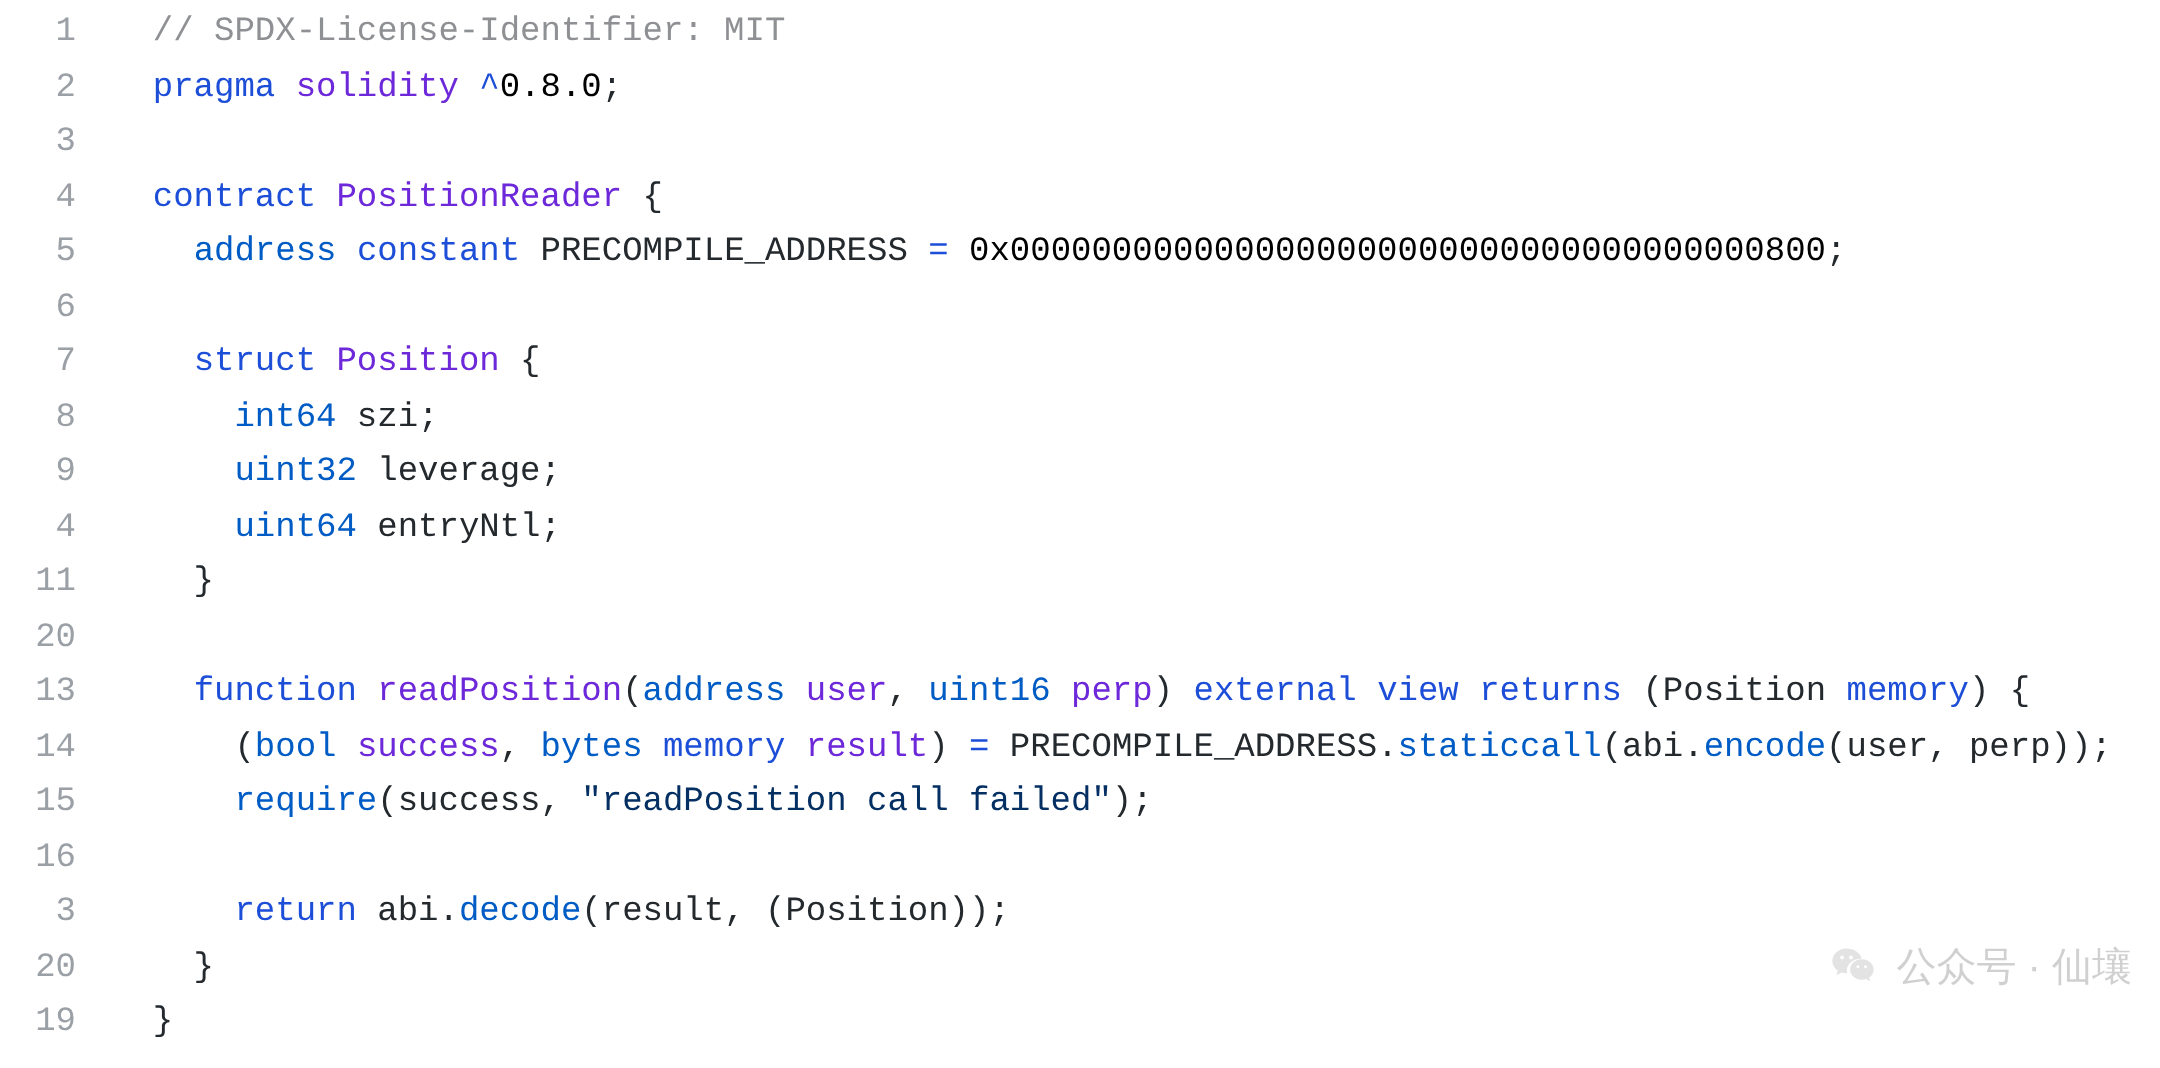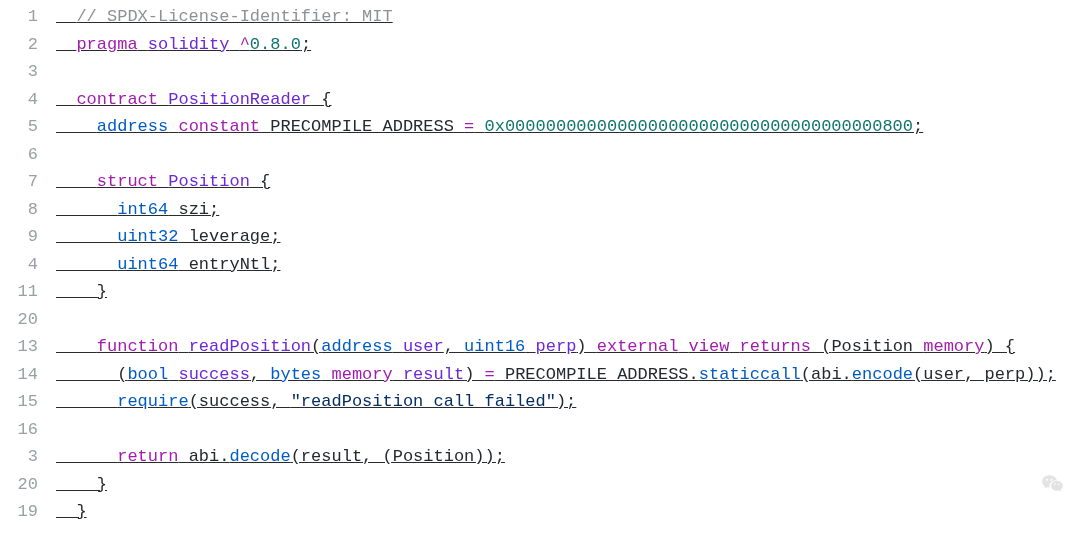--- a/index.html
+++ b/index.html
@@ -32,28 +32,27 @@
     height: 27.5px;
   }
   .code {
     padding-top: 3px;
     white-space: pre;
     color: #292b2e;
     flex: 1;
   }
   .code .line {
     height: 27.5px;
-    text-decoration: underline;
   }
   
   .c-comment { color: #8e9093; }    
-  .c-kw      { color: #a21caf; }    
+  .c-kw      { color: #1d4ed8; }    
   .c-blue    { color: #005cc5; margin-top: 48px; }    
   .c-purple  { color: #6d28d9; }    
-  .c-num     { color: #0f766e; }    
+  .c-num     { color: #000000; }    
   .c-str     { color: #032f62; }    
   .c-default { color: #24292e; }    
   .watermark {
     position: absolute;
     right: 14px;
     bottom: 36px;
     color: rgba(120,120,120,0.35);
     font-family: -apple-system, BlinkMacSystemFont, "PingFang SC", "Hiragino Sans GB", "Microsoft YaHei", sans-serif;
     font-size: 20px;
     display: flex;
@@ -92,13 +91,14 @@
       <div>20</div>
       <div>19</div>
     </div>
   <div class="code" id="code"><div class="line"><span>  </span><span class="c-comment">// SPDX-License-Identifier: MIT</span></div><div class="line"><span>  </span><span class="c-kw">pragma</span><span> </span><span class="c-purple">solidity</span><span> </span><span class="c-kw">^</span><span class="c-num">0.8.0</span><span class="c-default">;</span></div><div class="line"><span></span></div><div class="line"><span>  </span><span class="c-kw">contract</span><span> </span><span class="c-purple">PositionReader</span><span class="c-default"> {</span></div><div class="line"><span>    </span><span class="c-blue">address</span><span> </span><span class="c-kw">constant</span><span> </span><span class="c-default">PRECOMPILE_ADDRESS</span><span> </span><span class="c-kw">=</span><span> </span><span class="c-num">0x0000000000000000000000000000000000000800</span><span class="c-default">;</span></div><div class="line"><span></span></div><div class="line"><span>    </span><span class="c-kw">struct</span><span> </span><span class="c-purple">Position</span><span class="c-default"> {</span></div><div class="line"><span>      </span><span class="c-blue">int64</span><span class="c-default"> szi;</span></div><div class="line"><span>      </span><span class="c-blue">uint32</span><span class="c-default"> leverage;</span></div><div class="line"><span>      </span><span class="c-blue">uint64</span><span class="c-default"> entryNtl;</span></div><div class="line"><span class="c-default">    }</span></div><div class="line"><span></span></div><div class="line"><span>    </span><span class="c-kw">function</span><span> </span><span class="c-purple">readPosition</span><span class="c-default">(</span><span class="c-blue">address</span><span> </span><span class="c-purple">user</span><span class="c-default">, </span><span class="c-blue">uint16</span><span> </span><span class="c-purple">perp</span><span class="c-default">) </span><span class="c-kw">external</span><span> </span><span class="c-kw">view</span><span> </span><span class="c-kw">returns</span><span class="c-default"> (</span><span class="c-default">Position</span><span> </span><span class="c-kw">memory</span><span class="c-default">) {</span></div><div class="line"><span class="c-default">      (</span><span class="c-blue">bool</span><span> </span><span class="c-purple">success</span><span class="c-default">, </span><span class="c-blue">bytes</span><span> </span><span class="c-kw">memory</span><span> </span><span class="c-purple">result</span><span class="c-default">) </span><span class="c-kw">=</span><span class="c-default"> PRECOMPILE_ADDRESS.</span><span class="c-blue">staticcall</span><span class="c-default">(abi.</span><span class="c-blue">encode</span><span class="c-default">(user, perp));</span></div><div class="line"><span>      </span><span class="c-blue">require</span><span class="c-default">(success, </span><span class="c-str">"readPosition call failed"</span><span class="c-default">);</span></div><div class="line"><span></span></div><div class="line"><span>      </span><span class="c-kw">return</span><span class="c-default"> abi.</span><span class="c-blue">decode</span><span class="c-default">(result, (Position));</span></div><div class="line"><span class="c-default">    }</span></div><div class="line"><span class="c-default">  }</span></div></div>
 </div>
 
 <div class="watermark">
   <svg class="wicon" viewBox="0 0 24 24" fill="currentColor">
     <path d="M8.5 3C4.9 3 2 5.6 2 8.8c0 1.8 1 3.4 2.5 4.5l-.6 2 2.3-1.2c.7.2 1.5.3 2.3.3h.4c-.1-.4-.2-.8-.2-1.3 0-3 2.9-5.4 6.4-5.4h.4C15 5 12 3 8.5 3zm-2 3.2c.5 0 .9.4.9.9s-.4.9-.9.9-.9-.4-.9-.9.4-.9.9-.9zm4.1 0c.5 0 .9.4.9.9s-.4.9-.9.9-.9-.4-.9-.9.4-.9.9-.9zm5 1.8c-3 0-5.4 2.1-5.4 4.7s2.4 4.7 5.4 4.7c.6 0 1.3-.1 1.9-.3l2 1-.5-1.7c1.3-.9 2.1-2.2 2.1-3.7-.1-2.6-2.5-4.7-5.5-4.7zm-1.8 2.7c.4 0 .7.3.7.7s-.3.7-.7.7-.7-.3-.7-.7.3-.7.7-.7zm3.5 0c.4 0 .7.3.7.7s-.3.7-.7.7-.7-.3-.7-.7.3-.7.7-.7z"></path>
   </svg>
+  <span>公众号 · 仙壤</span>
 </div>
 
 </body></html>

